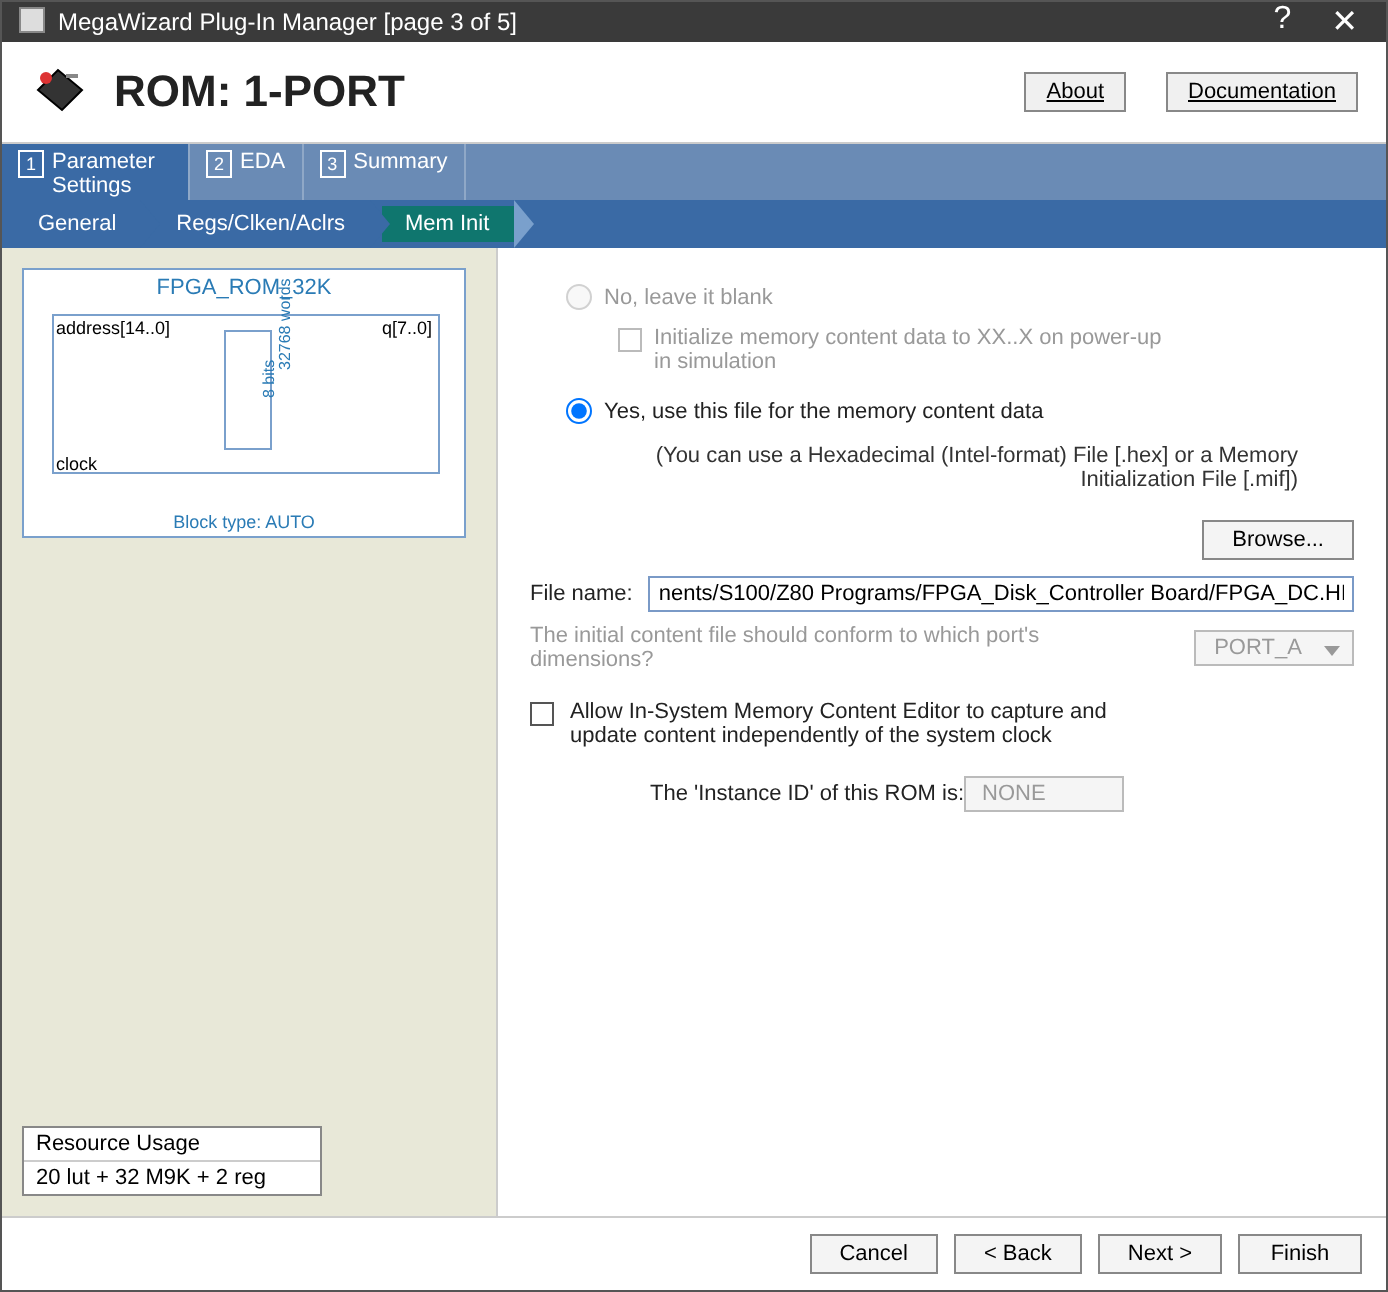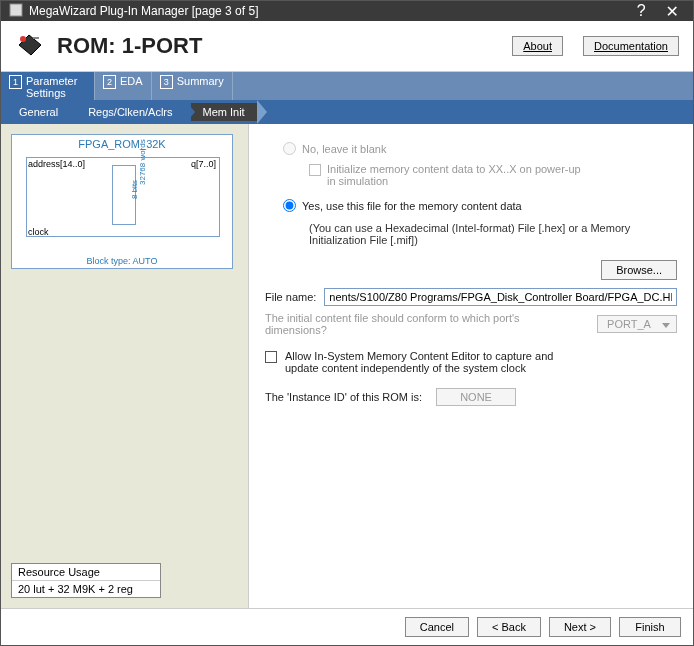--- a/index.html
+++ b/index.html
@@ -14,54 +14,54 @@
   .header-title { font-size: 22px; font-weight: bold; color: #222; }
   .header-buttons { display: flex; gap: 20px; }
   .hdr-btn { font-size: 11px; padding: 3px 10px; border: 1px solid #888; background: #f0f0f0; text-decoration: underline; cursor: pointer; }
   .tabstrip { background: #6a8bb5; display: flex; height: 28px; }
   .tab { color: #fff; font-size: 11px; padding: 3px 8px; border-right: 1px solid #8fa8c7; display: flex; align-items: flex-start; gap: 4px; cursor: pointer; }
   .tab.active { background: #3a6aa5; }
   .tab .num { border: 1px solid #fff; padding: 0 3px; font-size: 9px; line-height: 12px; }
   .subtabs { background: #3a6aa5; display: flex; align-items: center; height: 24px; padding-left: 6px; gap: 0; }
   .chev { width: 0; height: 0; border-top: 12px solid transparent; border-bottom: 12px solid transparent; border-left: 10px solid #3a6aa5; margin-right: -4px; z-index:1; }
   .subtab { color: #fff; font-size: 11px; padding: 3px 12px; cursor: pointer; position: relative; display:flex; align-items:center; }
-  .subtab.active { background: #404040; }
+  .subtab.active { background: #0f766e; }
   .chev2 { width:0;height:0;border-top:12px solid transparent;border-bottom:12px solid transparent;border-left:10px solid #7aa0cc; }
   .body { flex: 1; display: flex; background: #efefe7; overflow: hidden; }
   .left { width: 248px; background: #e8e8d8; border-right: 1px solid #ccc; padding: 10px; position: relative; }
   .schematic { background: #fff; border: 1px solid #7aa0cc; width: 222px; height: 135px; position: relative; font-size: 9px; color: #000; }
   .schematic .name { text-align: center; color: #2a7bb5; font-size: 11px; padding-top: 3px; }
   .schematic .innerbox { position:absolute; left:14px; top:22px; width:194px; height:80px; border:1px solid #7aa0cc; }
   .schematic .pin { position: absolute; font-size: 9px; }
   .schematic .blocktype { position: absolute; bottom: 2px; left: 0; right: 0; text-align: center; color: #2a7bb5; font-size: 9px; }
   .schematic .mem { position:absolute; left:100px; top:30px; width:24px; height:60px; border:1px solid #7aa0cc; }
   .schematic .memlabel { position:absolute; left:126px; top:50px; font-size:8px; color:#2a7bb5; transform: rotate(-90deg); transform-origin: left top; white-space:nowrap; }
   .schematic .memlabel2 { position:absolute; left:118px; top:64px; font-size:8px; color:#2a7bb5; transform: rotate(-90deg); transform-origin: left top; white-space:nowrap; }
   .resource { position: absolute; bottom: 10px; left: 10px; border: 1px solid #888; background: #fff; font-size: 11px; width: 150px; }
   .resource div { padding: 2px 6px; border-bottom: 1px solid #ccc; }
   .resource div:last-child { border-bottom: none; }
   .right { flex: 1; background: #fff; padding: 14px 16px; font-size: 11px; color: #222; display: flex; flex-direction: column; }
   .question { margin-bottom: 10px; }
   .radio-row { display: flex; align-items: center; gap: 6px; margin: 4px 0 4px 18px; }
   .radio-row.disabled { color: #999; }
   .sub-check { margin: 4px 0 8px 44px; display: flex; gap: 6px; color: #999; }
   .sub-check .box { width: 12px; height: 12px; border: 1px solid #bbb; flex-shrink: 0; margin-top: 1px; }
-  .hint { margin: 6px 0 14px 44px; color: #333; max-width: 340px; }
+  .hint { margin: 6px 0 14px 44px; color: #333; max-width: 340px; text-align: right; }
   .browse-row { display: flex; justify-content: flex-end; margin-bottom: 8px; }
   .btn { font-size: 11px; padding: 3px 14px; border: 1px solid #888; background: #f4f4f4; cursor: pointer; }
   .field-row { display: flex; align-items: center; gap: 8px; margin-bottom: 6px; }
   .field-row label { white-space: nowrap; }
   .field-row input[type=text] { flex: 1; font-size: 11px; padding: 2px 4px; border: 1px solid #7a9ac7; }
   .port-row { display: flex; align-items: center; justify-content: space-between; color: #999; margin-bottom: 14px; gap:10px; }
   .port-row .txt { max-width: 270px; }
   .select { border: 1px solid #bbb; padding: 2px 24px 2px 8px; color: #999; background: #f5f5f5; position: relative; min-width: 80px; text-align: center; }
   .select::after { content: ""; position: absolute; right: 6px; top: 7px; border-left: 4px solid transparent; border-right: 4px solid transparent; border-top: 5px solid #999; }
   .allow-row { display: flex; gap: 8px; margin-bottom: 8px; }
   .allow-row .box { width: 12px; height: 12px; border: 1px solid #555; flex-shrink: 0; margin-top: 1px; }
-  .instance-row { display: flex; align-items: center; gap: 14px; margin-top: 6px; text-align: center; }
+  .instance-row { display: flex; align-items: center; margin-left: 60px; margin-top: 6px; }
   .instance-row .val { border: 1px solid #bbb; padding: 2px 8px; color: #999; min-width: 80px; background:#f5f5f5; }
   .footer { border-top: 1px solid #ccc; padding: 8px 12px; display: flex; justify-content: flex-end; gap: 8px; background: #fff; }
   .footer .btn { min-width: 62px; text-align: center; }
   input[type=radio] { margin:0; }
 </style>
 </head>
 <body>
 
 <div class="window">
 

